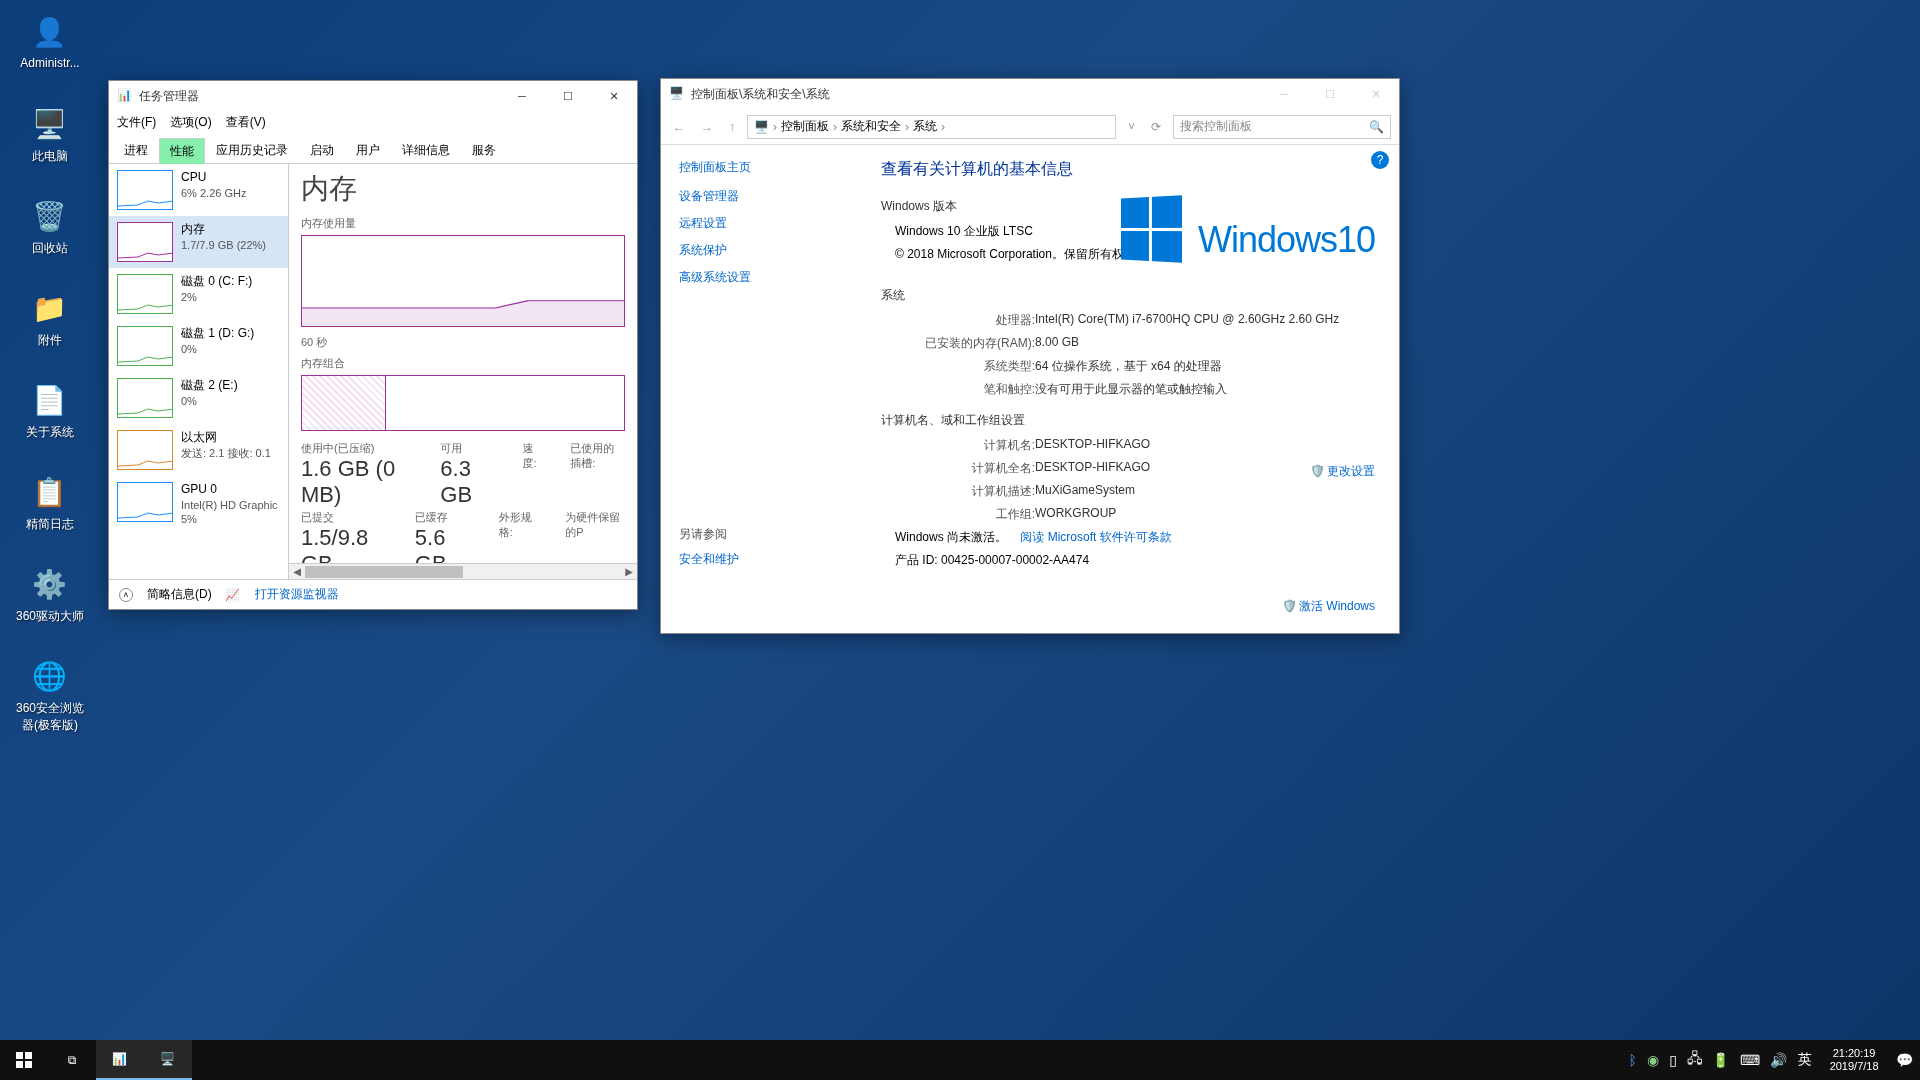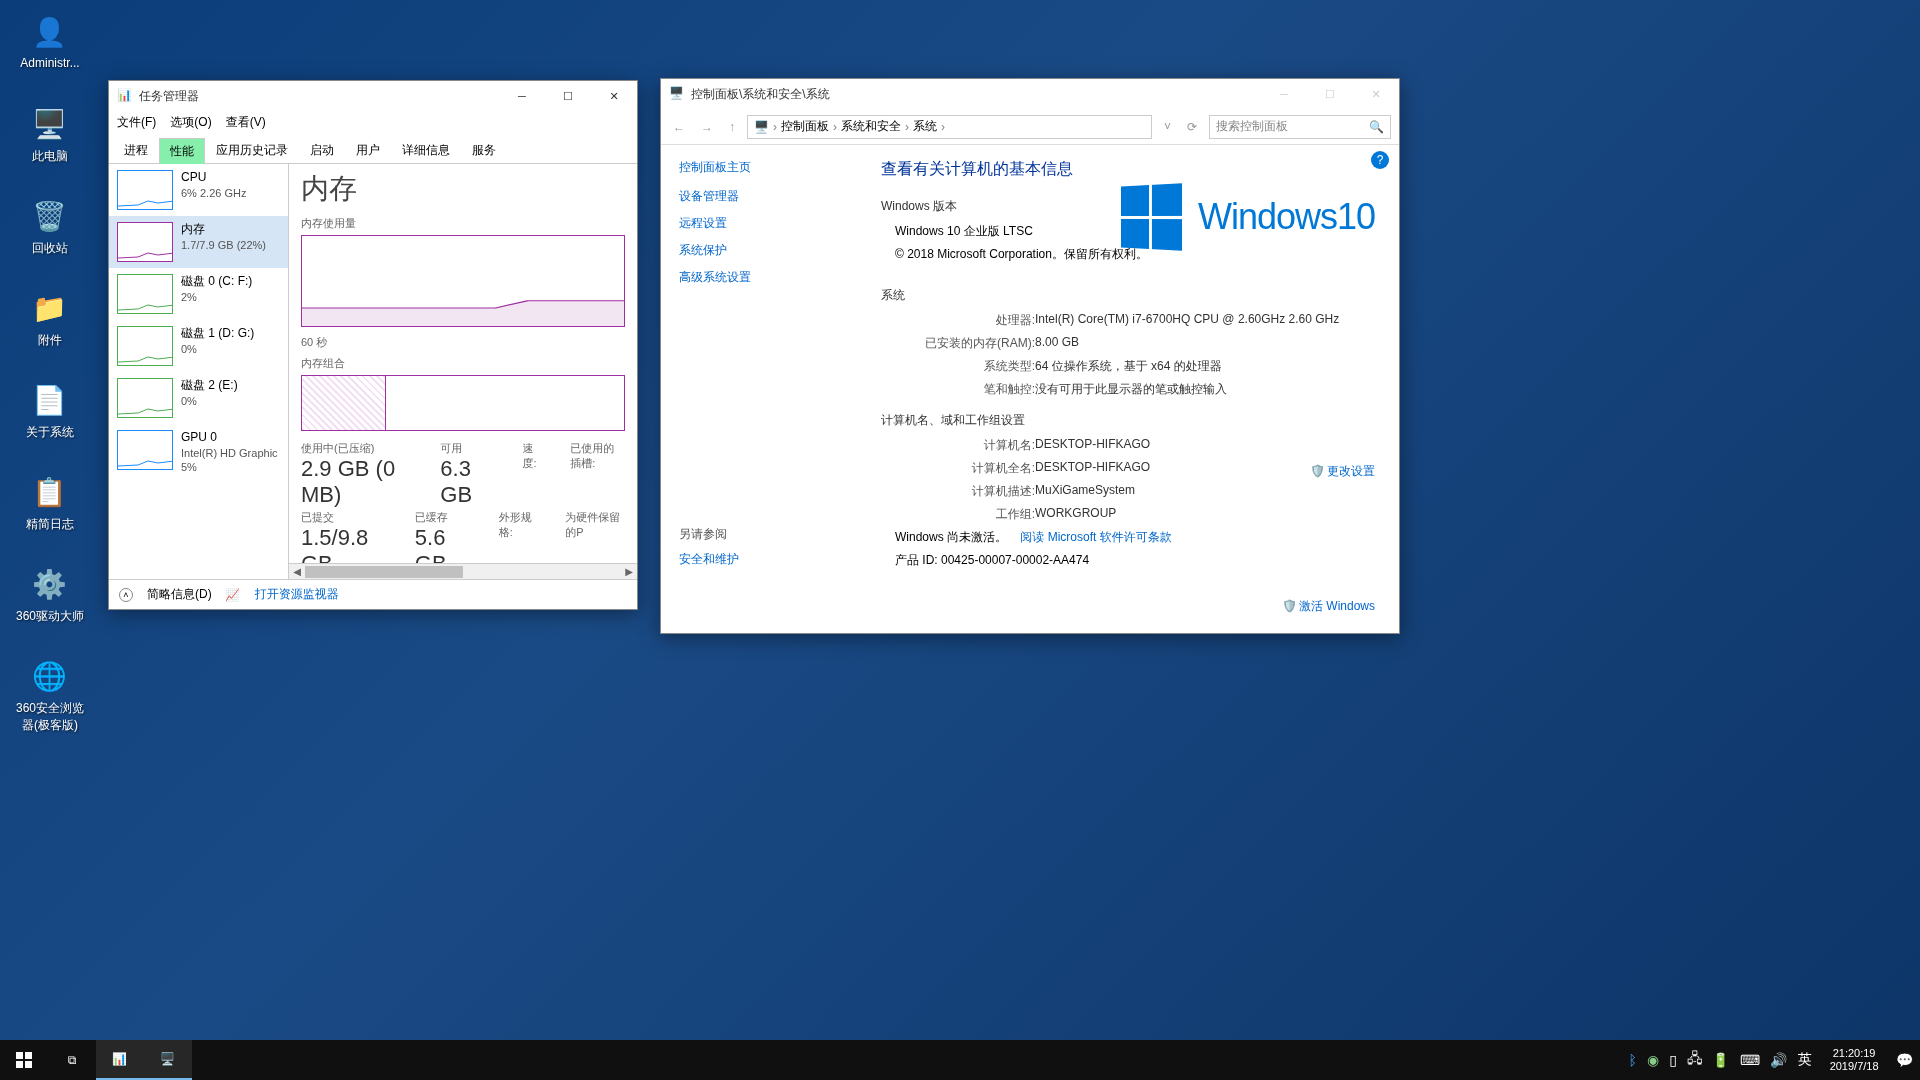--- a/index.html
+++ b/index.html
@@ -45,33 +45,33 @@
 .hscroll .ar{width:16px;text-align:center;font-size:10px;color:#666;cursor:pointer}
 .hscroll .tr{flex:1;height:12px;position:relative}
 .hscroll .th{position:absolute;left:0;width:50%;height:100%;background:#c0c0c0}
 
 
 .cp-nav { height: 36px; border-bottom: 1px solid #ddd; display: flex; align-items: center; padding: 0 8px; gap: 8px; font-size: 12px; }
 .cp-nav .navbtn { color: #999; cursor: pointer; padding: 0 4px; }
 .cp-nav .bcrumb { flex: 1; display: flex; align-items: center; gap: 4px; border: 1px solid #ccc; height: 24px; padding: 0 6px; }
 .cp-nav .bcrumb span { cursor: pointer; }
 .cp-nav .bcrumb .sep { color: #888; }
-.cp-nav .search { width: 182px; height: 24px; border: 1px solid #ccc; padding: 0 6px; font-size: 12px; display:flex; align-items:center; justify-content:space-between; color:#888;}
+.cp-nav .search { width: 218px; height: 24px; border: 1px solid #ccc; padding: 0 6px; font-size: 12px; display:flex; align-items:center; justify-content:space-between; color:#888;}
 .cp-body { flex: 1; display: flex; overflow: hidden; position: relative; }
 .cp-side { width: 200px; padding: 14px 18px; font-size: 12px; }
 .cp-side .hd { color: #0066cc; margin-bottom: 12px; cursor:pointer;}
 .cp-side .lnk { color: #0066cc; margin-bottom: 10px; cursor: pointer; display: block; }
 .cp-side .sec2 { margin-top: 240px; }
 .cp-main { flex: 1; padding: 14px 20px; font-size: 12px; position: relative; overflow:hidden;}
 .cp-main h2 { color: #003399; font-size: 16px; font-weight: 400; margin-bottom: 18px; }
 .cp-main .sec-title { color: #333; margin: 10px 0 8px; }
 .cp-main .row { display: flex; margin-bottom: 6px; text-align: right; }
 .cp-main .row .k { width: 140px; color: #555; }
 .cp-main .row .v { color: #333; }
-.cp-main .winlogo { position: absolute; right: 24px; top: 40px; display: flex; align-items: center; gap: 16px; }
+.cp-main .winlogo { position: absolute; right: 24px; top: 52px; display: flex; align-items: flex-end; gap: 16px; }
 .cp-main .winlogo .sq { width: 64px; height: 64px; display:grid; grid-template-columns:1fr 1fr; grid-template-rows:1fr 1fr; gap:3px; transform: perspective(200px) rotateY(-18deg); }
 .cp-main .winlogo .sq div{ background:#0078d7;}
 .cp-main .winlogo .wt { color:#0078d7; font-size:36px; font-weight:400; letter-spacing:-1px;}
 .cp-main .rlink { color:#0066cc; cursor:pointer; position:absolute; right:24px; }
 .cp-main .shield{color:#f0a020;margin-right:2px}
 .help-btn{position:absolute;right:10px;top:6px;width:18px;height:18px;border-radius:50%;background:#0078d7;color:#fff;font-size:12px;text-align:center;line-height:18px;cursor:pointer}
 
 
 .taskbar { position: absolute; bottom: 0; left: 0; right: 0; height: 40px; background: #101010; display: flex; align-items: center; color: #fff; font-size: 12px; }
 .taskbar .start { width: 48px; height: 40px; display: flex; align-items: center; justify-content: center; cursor: pointer; }
@@ -185,20 +185,29 @@
         <div class="side-item">
           <div class="graph" style="border-color:#4caf50"><svg width="100%" height="100%">
               <polyline points="0,35 20,34 30,30 40,32 56,30" stroke="#4caf50" fill="none" stroke-width="1"></polyline>
             </svg></div>
           <div class="txt">
             <div class="t1">磁盘 2 (E:)</div>
             <div class="t2">0%</div>
           </div>
         </div>
         <div class="side-item">
+          <div class="graph" style="border-color:#d9882b"><svg width="100%" height="100%">
+              <polyline points="0,35 20,34 30,30 40,32 56,30" stroke="#d9882b" fill="none" stroke-width="1"></polyline>
+            </svg></div>
+          <div class="txt">
+            <div class="t1">以太网</div>
+            <div class="t2">发送: 2.1 接收: 0.1</div>
+          </div>
+        </div>
+        <div class="side-item">
           <div class="graph" style="border-color:#1a8cff"><svg width="100%" height="100%">
               <polyline points="0,35 20,34 30,30 40,32 56,30" stroke="#1a8cff" fill="none" stroke-width="1"></polyline>
             </svg></div>
           <div class="txt">
             <div class="t1">GPU 0</div>
             <div class="t2">Intel(R) HD Graphic</div>
             <div class="t2">5%</div>
           </div>
         </div>
       </div>
@@ -212,21 +221,21 @@
         </svg>
       </div>
       <div class="sublbl">60 秒</div>
       <div class="sublbl" style="margin-top:6px">内存组合</div>
       <div class="tm-graph-sm">
         <div style="width:26%;border-right:1px solid #a030a0;background:repeating-linear-gradient(45deg,#f4e0f4,#f4e0f4 2px,#fff 2px,#fff 5px)"></div>
       </div>
       <div class="tm-stats" id="tm-stats1">
           <div>
             <div>使用中(已压缩)</div>
-            <div class="big">2.9 GB (0 MB)</div>
+            <div class="big">1.6 GB (0 MB)</div>
           </div>
           <div>
             <div>可用</div>
             <div class="big">6.3 GB</div>
           </div>
           <div>
             <div>速度:</div>
           </div>
           <div>
             <div>已使用的插槽:</div>

